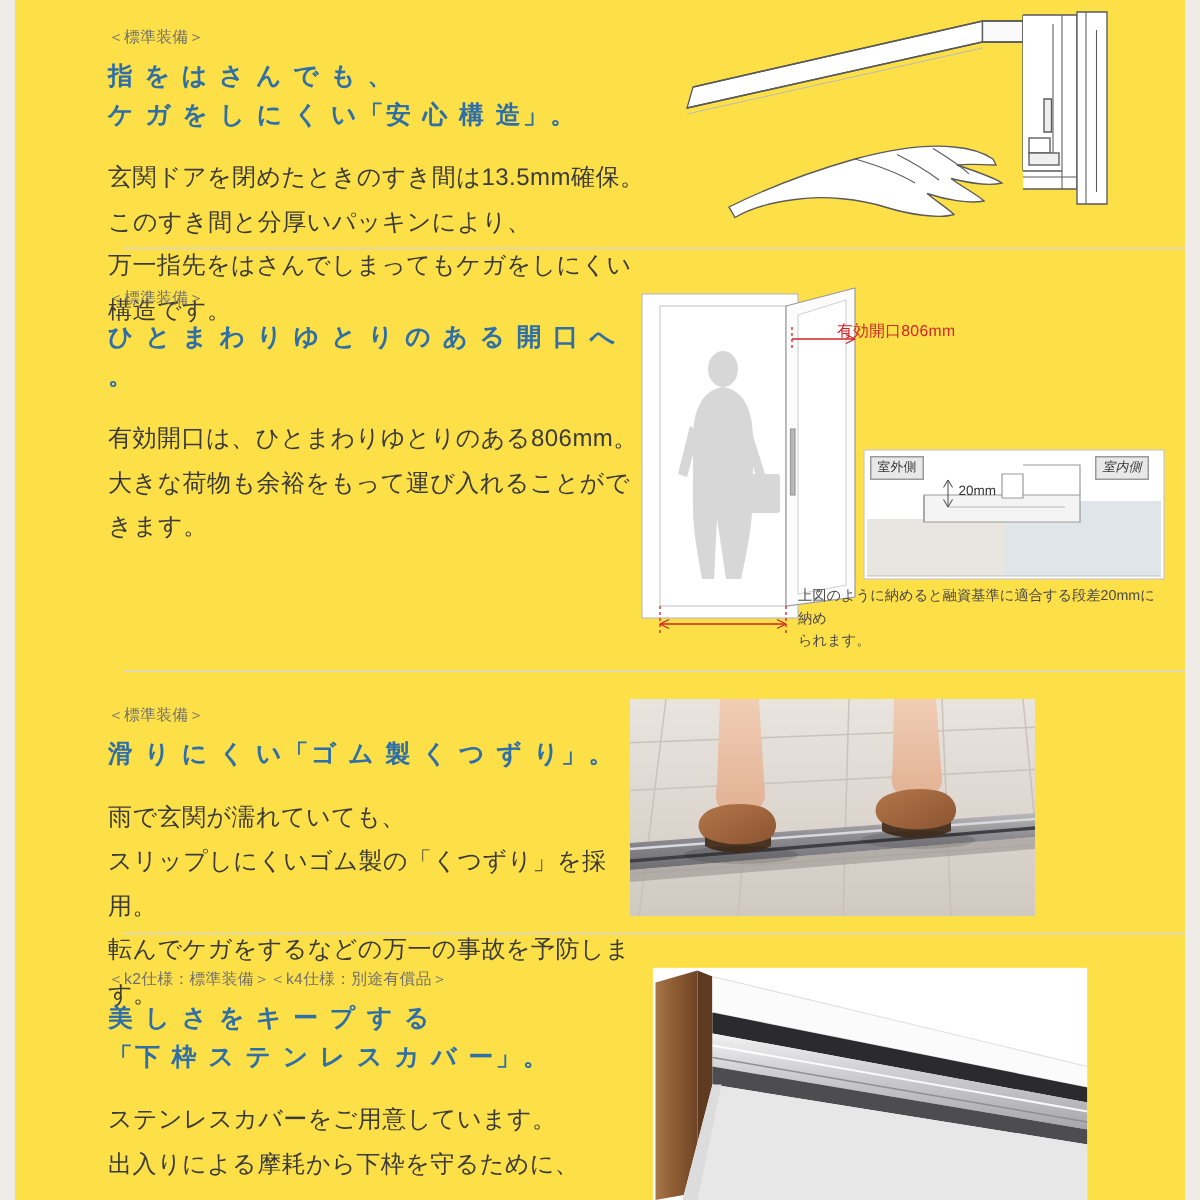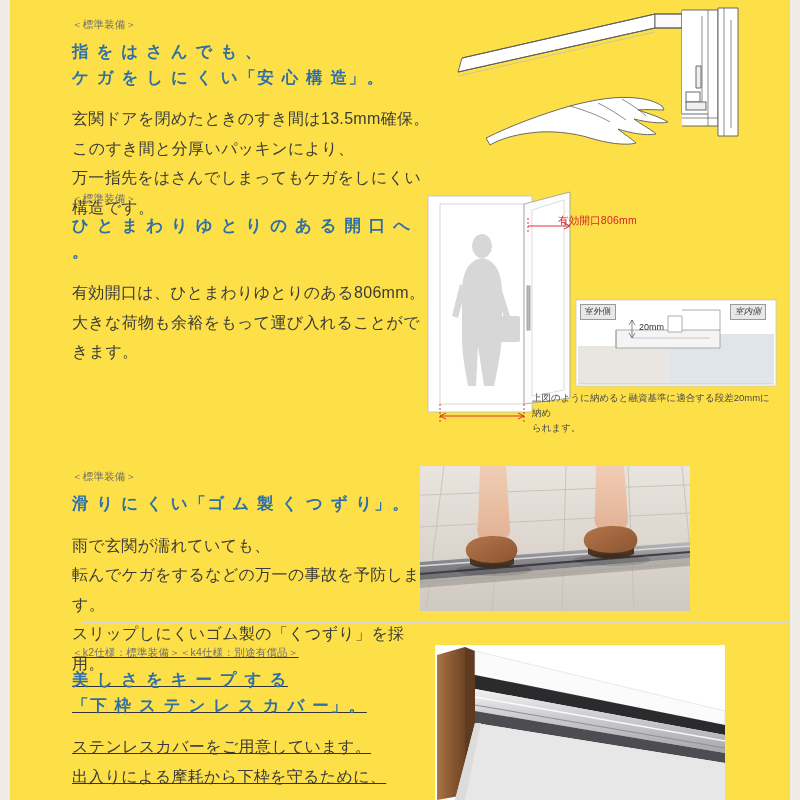--- a/index.html
+++ b/index.html
@@ -301,22 +301,22 @@
   </div>
 
   <div class="section" style="top:452px;height:172px;">
     <div class="text-col" style="top:18px;">
       <p class="tag">＜標準装備＞</p>
       <div class="headline">
         <span>滑 り に く い「ゴ ム 製 く つ ず り」。</span>
       </div>
       <div class="body-text">
         <span>雨で玄関が濡れていても、</span>
+        <span>スリップしにくいゴム製の「くつずり」を採用。</span>
         <span>転んでケガをするなどの万一の事故を予防します。</span>
-        <span>スリップしにくいゴム製の「くつずり」を採用。</span>
       </div>
     </div>
     <div class="divider" style="top:170px;"></div>
   </div>
 
   <div class="fig s3photo">
     <div class="photo-inner">
       <svg width="270" height="145" viewBox="0 0 270 145" xmlns="http://www.w3.org/2000/svg">
         <defs>
           <linearGradient id="tileBg" x1="0" y1="0" x2="0" y2="1">
@@ -368,21 +368,21 @@
           <path d="M168 82 C180 89, 206 88, 214 82 L214 88 C202 94, 178 94, 168 88 Z" fill="#4a3423"></path>
         </g>
 
         <ellipse cx="74" cy="104" rx="38" ry="6" fill="#000" opacity="0.12"></ellipse>
         <ellipse cx="192" cy="94" rx="38" ry="6" fill="#000" opacity="0.12"></ellipse>
       </svg>
     </div>
   </div>
 
   <div class="section" style="top:624px;height:176px;">
-    <div class="text-col" style="top:22px;text-decoration:underline;">
+    <div class="text-col" style="top:22px;">
       <p class="tag">＜k2仕様：標準装備＞＜k4仕様：別途有償品＞</p>
       <div class="headline">
         <span>美 し さ を キ ー プ す る</span>
         <span>「下 枠 ス テ ン レ ス カ バ ー」。</span>
       </div>
       <div class="body-text">
         <span>ステンレスカバーをご用意しています。</span>
         <span>出入りによる摩耗から下枠を守るために、</span>
       </div>
     </div>

